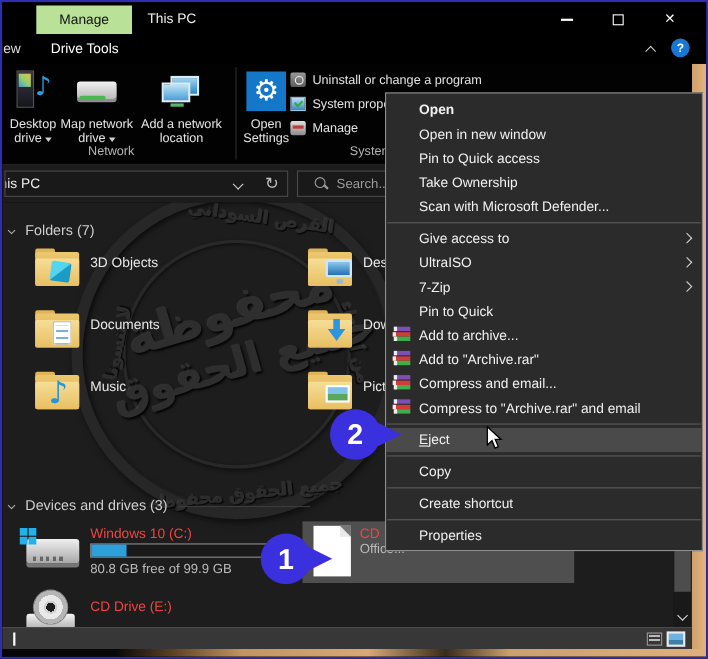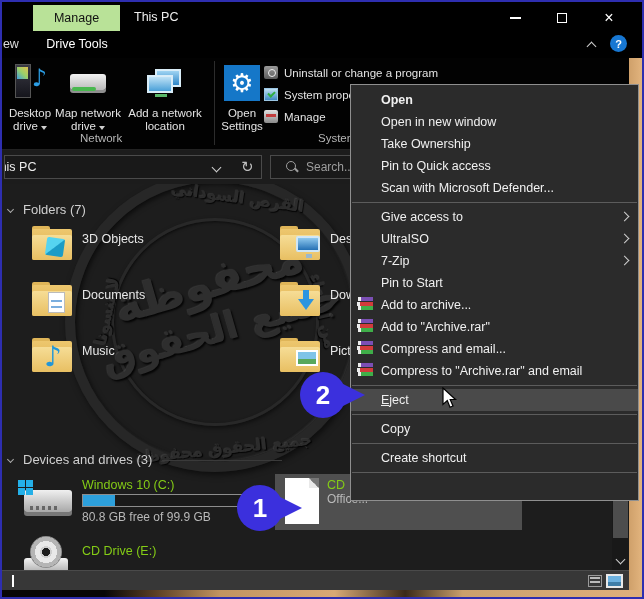--- a/index.html
+++ b/index.html
@@ -114,21 +114,21 @@
   .g-photo i { display:block; width:100%; height:100%; background:linear-gradient(#7fc4e8 55%,#58a85c 55%); }
 
   
   .drv-c-icon { position:absolute; left:16px; top:296px; width:56px; height:42px; }
   .drv-c-icon .body { position:absolute; left:6px; top:10px; width:48px; height:22px; border-radius:3px; background:linear-gradient(#f0f0f0,#a8a8a8); box-shadow:0 4px 0 #777; }
   .drv-c-icon .grill { position:absolute; left:12px; top:26px; width:30px; height:4px; background:repeating-linear-gradient(90deg,#666 0 3px,transparent 3px 6px); }
   .winlogo { position:absolute; left:0; top:0; width:15px; height:15px; display:grid; grid-template-columns:7px 7px; grid-gap:1px; }
   .winlogo b { width:7px; height:7px; background:#24b0e8; }
   .drv-bar { position:absolute; left:80px; top:310px; width:168px; height:13px; border:1px solid #8d8d8d; background:#1a1a1a; }
   .drv-bar .fill { height:100%; background:#2da0dc; }
-  .drv-label { position:absolute; color:#84cc16; font-size:12.5px; white-space:nowrap; }
+  .drv-label { position:absolute; color:#ef4444; font-size:12.5px; white-space:nowrap; }
   .drv-sub { position:absolute; color:#b9b9b9; font-size:12px; white-space:nowrap; }
   .cd-tile-sel { position:absolute; left:273px; top:290px; width:247px; height:56px; background:rgba(150,150,150,.42);text-align:center; }
   .page-icon { position:absolute; left:10px; top:4px; width:34px; height:46px; background:#fff; }
   .page-icon::after { content:""; position:absolute; right:0; top:0; border-style:solid; border-width:0 10px 10px 0; border-color:#8e8e8e #4f4f4f #d7d7d7 #fff; border-color:transparent #777 transparent transparent; }
   .page-icon i { position:absolute; right:0; top:0; width:10px; height:10px; background:linear-gradient(225deg,#9e9e9e 50%,#e9e9e9 50%); }
   .cdE-icon { position:absolute; left:20px; top:352px; width:52px; height:40px; }
   .cdE-icon .tray { position:absolute; left:2px; top:22px; width:44px; height:14px; background:linear-gradient(#f4f4f4,#b0b0b0); border-radius:3px; }
   .cdE-icon .disc { position:absolute; left:8px; top:0; width:32px; height:32px; border-radius:50%;
     background:radial-gradient(circle at 50% 50%, #1d1d1d 0 4px, #cfcfcf 4px 6px, #e9e9e9 6px 11px, #b5b5b5 11px 15px, #8e8e8e 15px 16px); }
 
@@ -407,46 +407,46 @@
   </div>
 
   <div class="ctx">
     <div class="mi bold">
         <span>Open</span>
       </div>
     <div class="mi">
         <span>Open in new window</span>
       </div>
     <div class="mi">
+        <span>Pin to Quick access</span>
+      </div>
+    <div class="mi">
         <span class="micon"><span class="sh-uac"></span></span>
         <span>Take Ownership</span>
-      </div>
-    <div class="mi">
-        <span>Pin to Quick access</span>
       </div>
     <div class="mi">
         <span class="micon"><span class="sh-def"></span></span>
         <span>Scan with Microsoft Defender...</span>
       </div>
     <div class="sep"></div>
     <div class="mi">
         <span>Give access to</span>
         <span class="chv sub" style="transform:rotate(-45deg)"></span>
       </div>
     <div class="mi">
         <span class="micon"><span class="ic-uiso"></span></span>
         <span>UltraISO</span>
         <span class="chv sub" style="transform:rotate(-45deg)"></span>
       </div>
     <div class="mi">
         <span>7-Zip</span>
         <span class="chv sub" style="transform:rotate(-45deg)"></span>
       </div>
     <div class="mi">
-        <span>Pin to Start</span>
+        <span>Pin to Quick</span>
       </div>
     <div class="mi">
         <span class="micon"><span class="ic-rar"><b></b><b></b><b></b></span></span>
         <span>Add to archive...</span>
       </div>
     <div class="mi">
         <span class="micon"><span class="ic-rar"><b></b><b></b><b></b></span></span>
         <span>Add to "Archive.rar"</span>
       </div>
     <div class="mi">
@@ -463,20 +463,23 @@
       </div>
     <div class="sep"></div>
     <div class="mi">
         <span>Copy</span>
       </div>
     <div class="sep"></div>
     <div class="mi">
         <span>Create shortcut</span>
       </div>
     <div class="sep"></div>
+    <div class="mi">
+        <span>Properties</span>
+      </div>
   </div>
 
   <div class="pin" style="left:235px;top:483px">
       <span>1</span>
     </div>
   <div class="pin" style="left:298px;top:370px">
       <span>2</span>
     </div>
 
   <svg class="cursor" width="19" height="22" viewBox="0 0 19 22">

